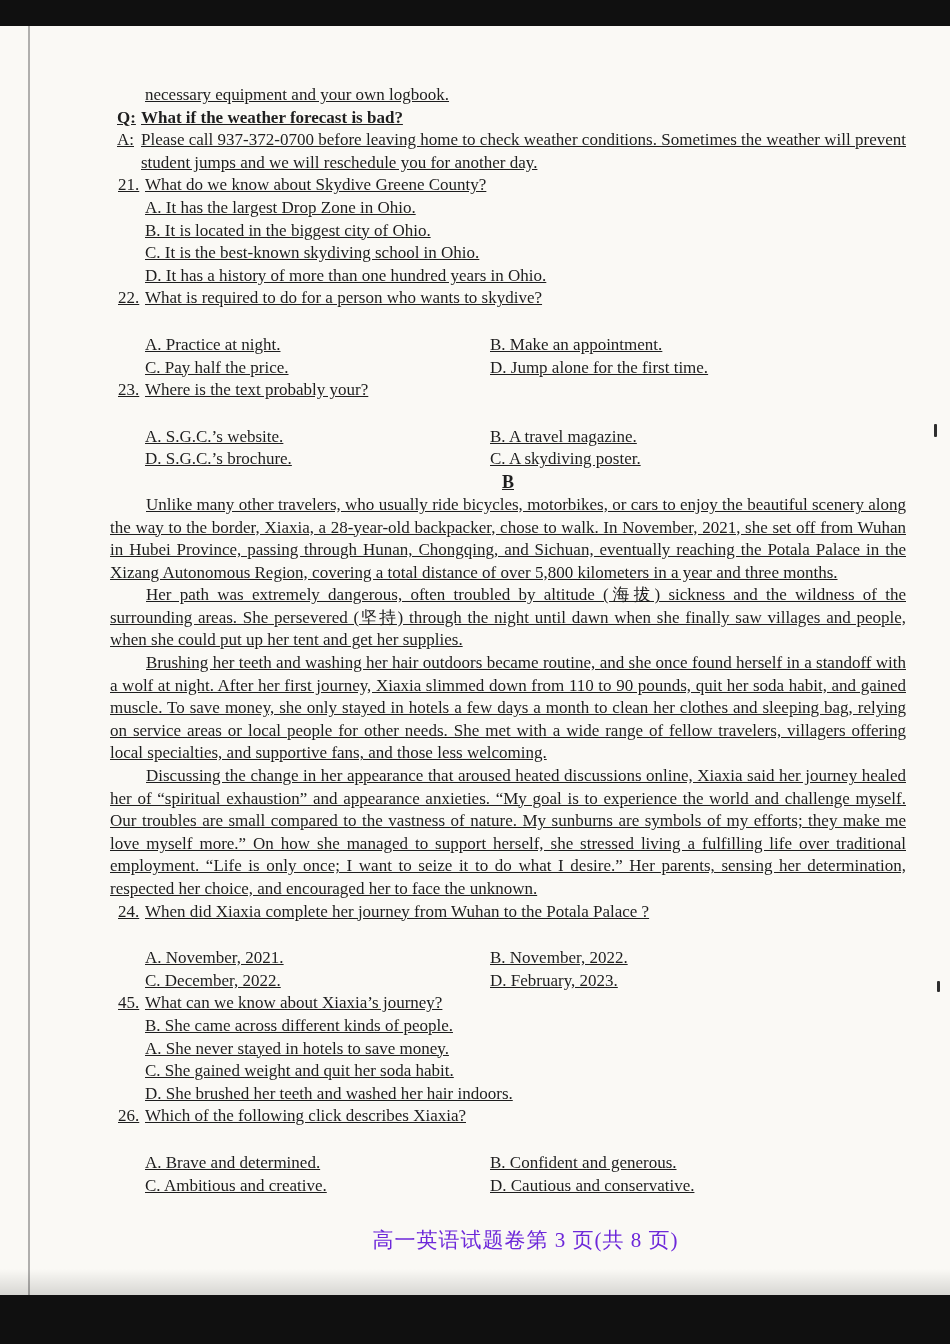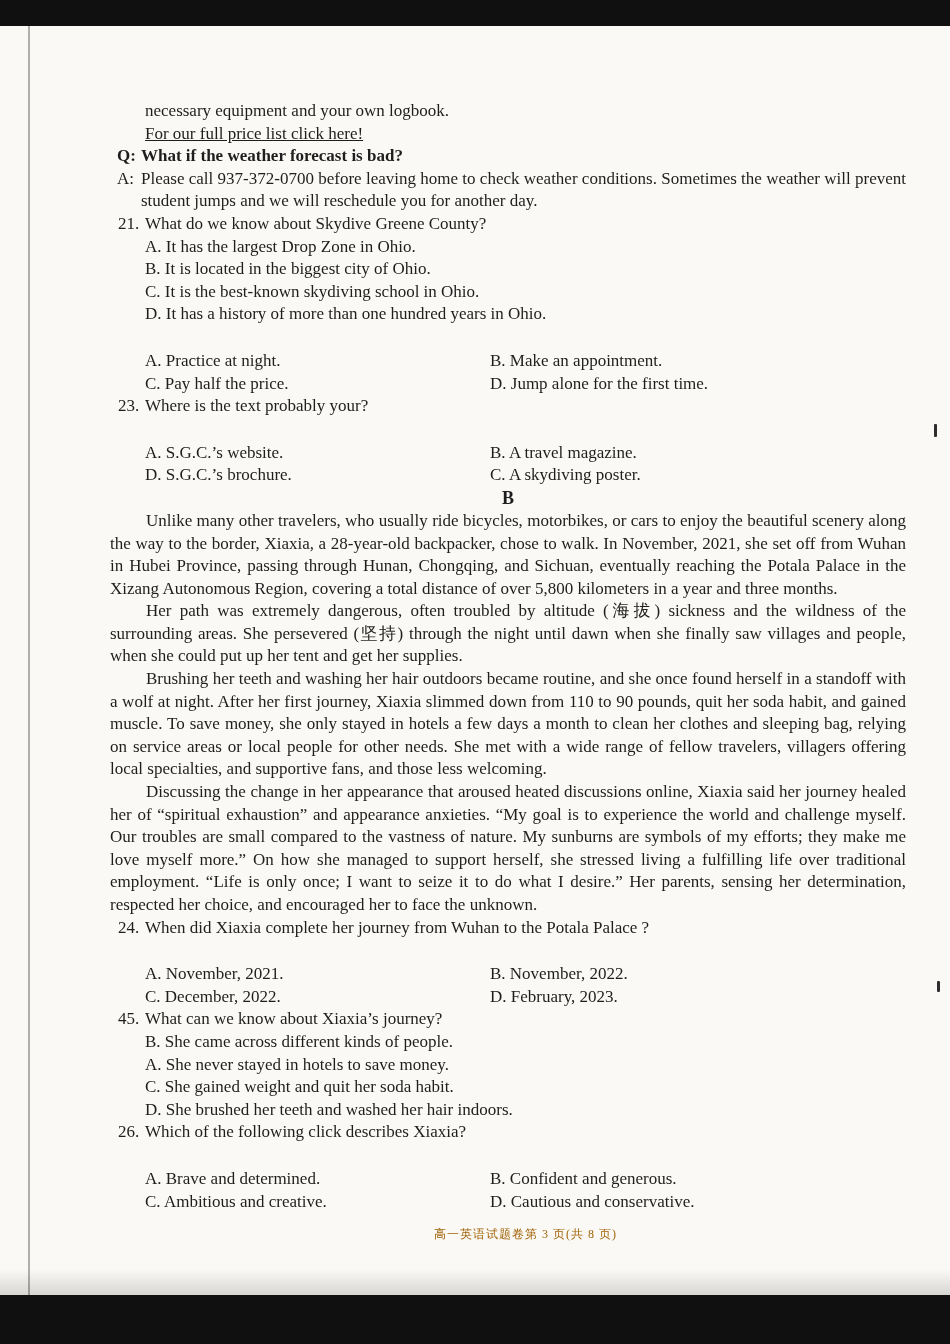--- a/index.html
+++ b/index.html
@@ -32,22 +32,22 @@
   }
   .left-line {
     position: absolute; left: 28px; top: 26px; bottom: 49px; width: 2px;
     background: rgba(55,55,55,0.38);
   }
   .artifact { position: absolute; background: #2e2e2e; border-radius: 1px; }
   .a1 { left: 934px; top: 424px; width: 3px; height: 13px; }
   .a2 { left: 937px; top: 981px; width: 3px; height: 11px; }
 
   .content {
-    position: absolute; left: 110px; top: 100px; width: 796px;
-    font-size: 17px; line-height: 22.6px;
+    position: absolute; left: 110px; top: 84px; width: 796px;
+    font-size: 17px; line-height: 22.6px; text-decoration: underline;
   }
   .content p { margin: 0; }
   .ind35 { padding-left: 35px; }
   .underline { text-decoration: underline; }
   .bold { font-weight: bold; }
 
   .hang { display: flex; }
   .hang-label { flex: none; width: 31px; padding-left: 7px; }
   .hang-body { flex: 1; }
   .just { text-align: justify; }
@@ -60,35 +60,34 @@
 
   .section-label {
     text-align: center; font-weight: bold;
     font-size: 18px; line-height: 23px;
   }
   .para { text-align: justify; text-indent: 36px; }
 
   .footer {
     position: absolute; left: 0; top: 1226px; width: 100%;
     text-align: center; padding-left: 101px;
-    font-size: 12px; color: #a16207;
+    font-size: 21px; color: #6d28d9;
     letter-spacing: 1px;
   }
 </style>
 </head>
 <body>
 
 <div id="scan">
   <div class="bar-top"></div>
   <div class="left-line"></div>
 
   <div class="content">
 
     <p class="ind35">necessary equipment and your own logbook.</p>
-    <p class="ind35"><span class="underline">For our full price list click here!</span></p>
 
     <div class="hang bold">
       <span class="hang-label">Q:</span>
       <div class="hang-body">What if the weather forecast is bad?</div>
     </div>
     <div class="hang">
       <span class="hang-label">A:</span>
       <div class="hang-body just">Please call 937-372-0700 before leaving home to check weather conditions. Sometimes the weather will prevent student jumps and we will reschedule you for another day.</div>
     </div>
 
@@ -99,20 +98,24 @@
       </div>
       <div class="opts one-col">
         <div class="opt">A. It has the largest Drop Zone in Ohio.</div>
         <div class="opt">B. It is located in the biggest city of Ohio.</div>
         <div class="opt">C. It is the best-known skydiving school in Ohio.</div>
         <div class="opt">D. It has a history of more than one hundred years in Ohio.</div>
       </div>
     </div>
 
     <div class="question">
+      <div class="q-head">
+        <span class="q-num">22.</span>
+        <span class="q-text">What is required to do for a person who wants to skydive?</span>
+      </div>
       <div class="opts two-col">
         <div class="opt">A. Practice at night.</div>
         <div class="opt">B. Make an appointment.</div>
         <div class="opt">C. Pay half the price.</div>
         <div class="opt">D. Jump alone for the first time.</div>
       </div>
     </div>
 
     <div class="question">
       <div class="q-head">

